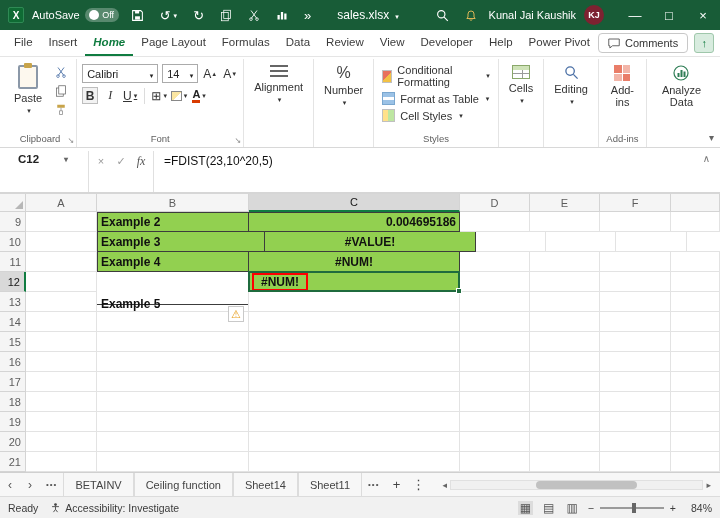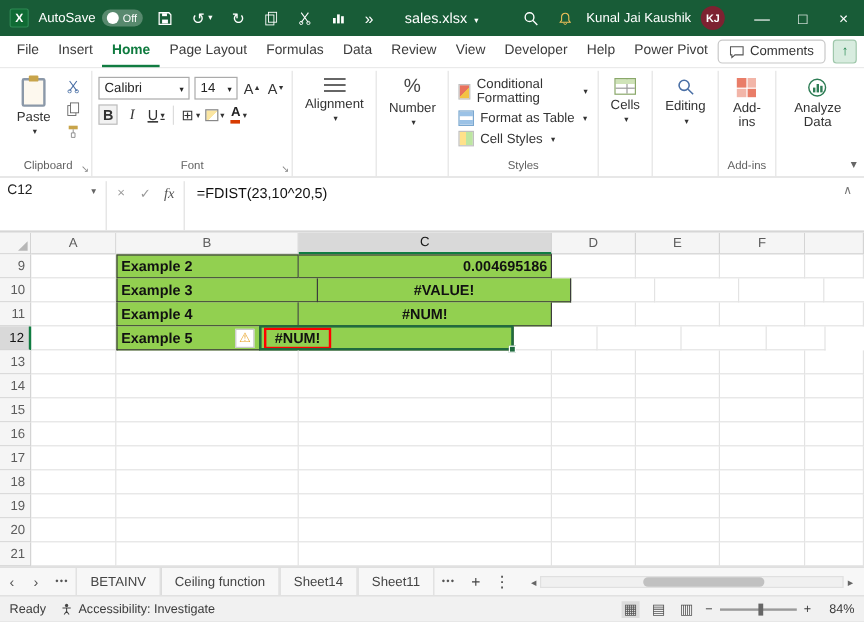--- a/index.html
+++ b/index.html
@@ -21,21 +21,21 @@
   .tb-spacer { flex:1; }
   .tb-right { display:flex; align-items:center; gap:8px; padding-right:0; }
   .avatar { width:20px; height:20px; border-radius:50%; background:#7d2231; color:#fff; font-size:9px; font-weight:bold; display:flex; align-items:center; justify-content:center; }
   .winbtns { display:flex; margin-left:6px; }
   .winbtn { width:34px; height:30px; display:flex; align-items:center; justify-content:center; font-size:13px; color:#fff; }
 
   
   .menubar { height:27px; background:#fff; display:flex; align-items:stretch; border-bottom:1px solid #e5e5e5; font-size:11.5px; color:#3b3b3b; flex:0 0 auto; }
   .menu-tabs { display:flex; padding-left:6px; }
   .mtab { padding:0 8px; display:flex; align-items:center; border-bottom:2px solid transparent; cursor:default; white-space:nowrap; }
-  .mtab.active { font-weight:bold; color:#0f7b3f; border-bottom:2px solid #107c41; }
+  .mtab.active { font-weight:bold; color:#0f7b3f; border-bottom:2px solid #107c41;font-style:italic; }
   .menu-right { margin-left:auto; display:flex; align-items:center; gap:6px; padding-right:8px; }
   .comments-btn { display:flex; align-items:center; gap:5px; border:1px solid #c8c8c8; border-radius:4px; padding:3px 9px; font-size:11px; color:#333; background:#fff; }
   .share-btn { width:20px; height:20px; background:#d8ecdf; border:1px solid #9fc7ab; border-radius:3px; display:flex; align-items:center; justify-content:center; color:#0f7b3f; font-size:11px; }
 
   
   .ribbon { height:91px; background:#fff; border-bottom:1px solid #d8d8d8; display:flex; align-items:stretch; padding:2px 4px 0 4px; flex:0 0 auto; position:relative; }
   .rgroup { display:flex; flex-direction:column; border-right:1px solid #e4e4e4; padding:2px 5px 1px 5px; position:relative; }
   .rgroup-body { flex:1; display:flex; align-items:flex-start; gap:4px; }
   .rgroup-label { font-size:9.5px; color:#5f5f5f; text-align:center; padding:1px 0 2px; }
   .launcher { position:absolute; right:2px; bottom:2px; font-size:8px; color:#888; }
@@ -68,21 +68,21 @@
       linear-gradient(#9b9b9b,#9b9b9b) 0 7px/100% 1px no-repeat,
       linear-gradient(#9b9b9b,#9b9b9b) 9px 0/1px 100% no-repeat, #fff; }
   .addins-ic { width:16px; height:16px; display:grid; grid-template-columns:1fr 1fr; grid-template-rows:1fr 1fr; gap:1px; }
   .addins-ic span { background:#e97d68; }
   .addins-ic span:nth-child(2){ background:#f2b5a8; }
   .addins-ic span:nth-child(3){ background:#f2b5a8; }
   .ribbon-collapse { position:absolute; right:6px; bottom:4px; font-size:10px; color:#666; }
 
   
   .formulabar { height:46px; background:#fff; border-bottom:2px solid #d6d6d6; display:flex; align-items:flex-start; flex:0 0 auto; padding-top:3px; }
-  .namebox { width:86px; display:flex; align-items:center; padding:2px 6px; font-size:11.5px; color:#222; }
+  .namebox { width:86px; display:flex; align-items:center; padding:2px 18px; font-size:11.5px; color:#222;font-weight:bold; }
   .namebox .nb-caret { margin-left:auto; font-size:8px; color:#666; }
   .fb-sep { width:1px; align-self:stretch; background:#e0e0e0; margin:0 2px; }
   .fb-btn { width:20px; height:20px; display:flex; align-items:center; justify-content:center; font-size:11px; color:#9a9a9a; }
   .fb-btn.fx { font-style:italic; font-family:"Liberation Serif", serif; color:#555; font-size:12px;text-align:center; }
   .fb-text { flex:1; font-size:12px; color:#111; padding:3px 8px 0; }
   .fb-collapse { padding:2px 10px; color:#777; font-size:10px; }
 
   
   .gridwrap { flex:1 1 auto; overflow:hidden; background:#fff; }
   .g-row { display:flex; height:20px; }
@@ -453,21 +453,21 @@
           <span>#NUM!</span>
         </div>
         <div class="g-cell g-data" style="width: 70px;"></div>
         <div class="g-cell g-data" style="width: 70px;"></div>
         <div class="g-cell g-data" style="width: 71px;"></div>
         <div class="g-cell g-data" style="width: 49px;"></div>
       </div>
       <div class="g-row">
         <div class="g-cell g-rowhdr sel" style="width: 26px;">12</div>
         <div class="g-cell g-data" style="width: 71px;"></div>
-        <div class="g-cell g-data fill bl" style="width: 120px; text-align: left;">
+        <div class="g-cell g-data fill bl" style="width: 152px; text-align: left; margin-top: 32px;">
           <span>Example 5</span>
           <button class="warn-btn">
             <span class="tri">⚠</span>
           </button>
         </div>
         <div class="g-cell g-data fill" style="width: 211px; text-align: center;">
           <span class="red-box">#NUM!</span>
           <div class="sel-border"></div>
           <div class="fill-handle"></div>
         </div>

